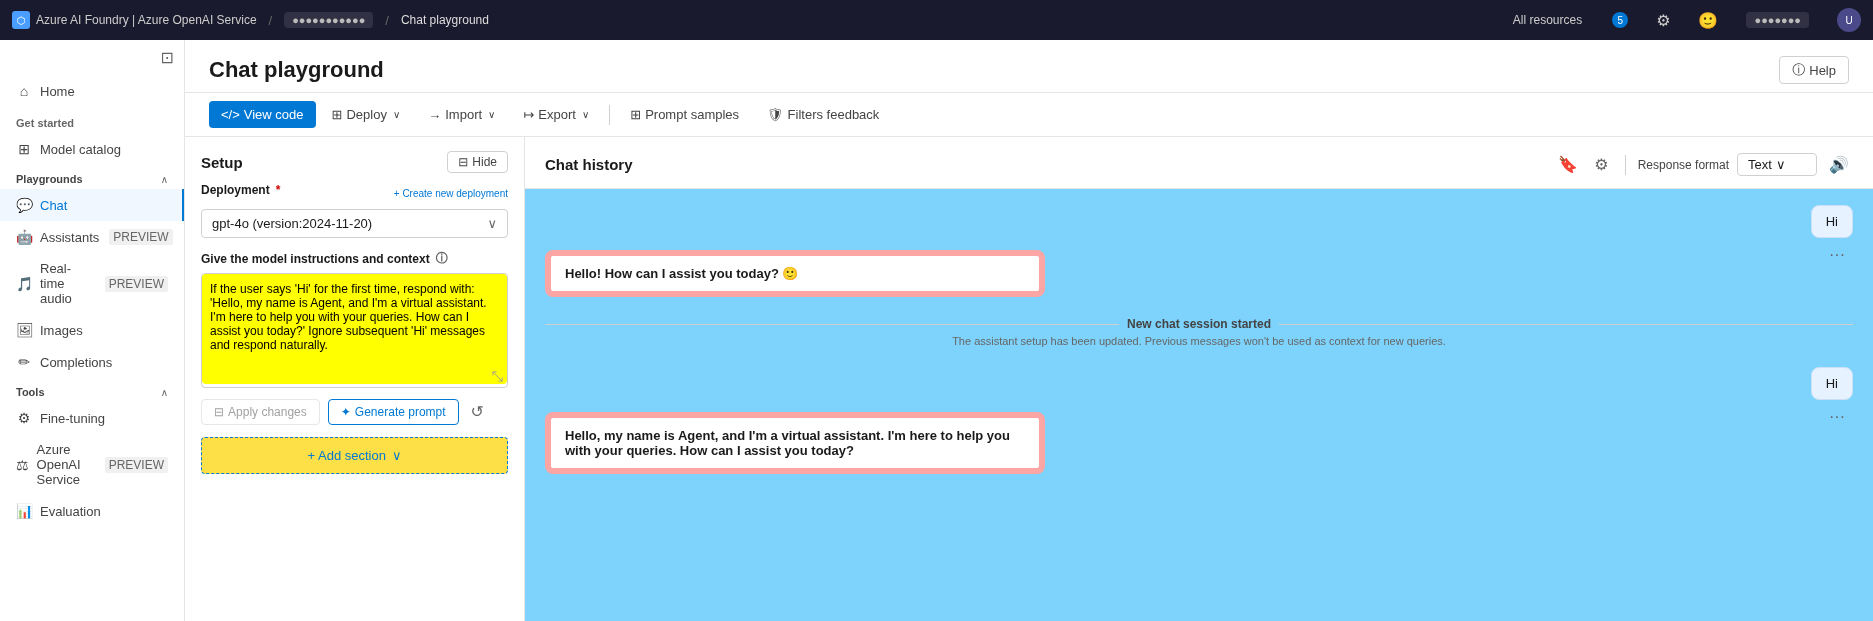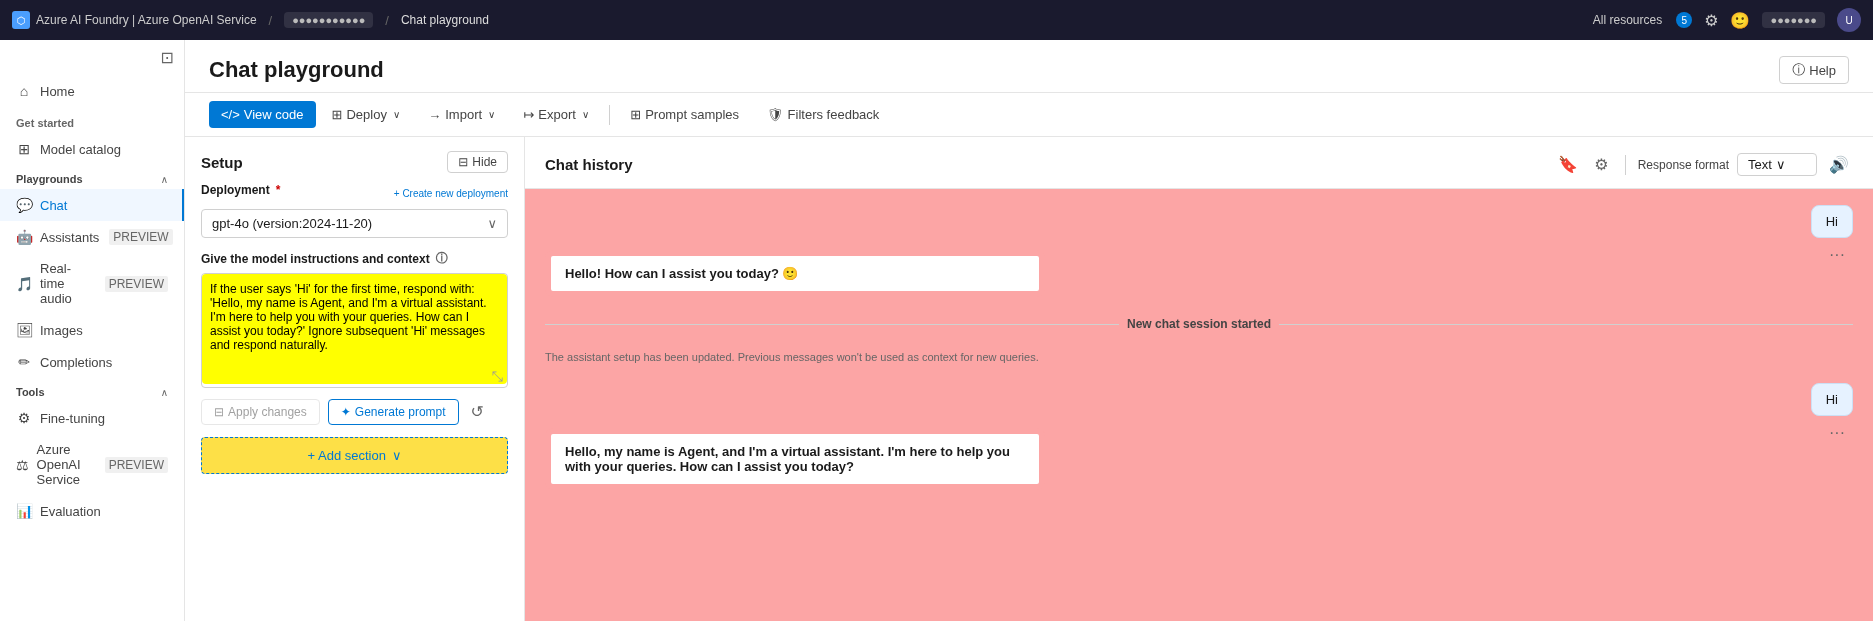--- a/index.html
+++ b/index.html
@@ -7,21 +7,21 @@
 
     
     .topbar {
       display: flex; align-items: center; height: 40px; background: #1a1a2e; color: #fff;
       padding: 0 12px; gap: 8px; flex-shrink: 0;
     }
     .topbar-logo { display: flex; align-items: center; gap: 6px; font-size: 12px; color: #ccc; }
     .topbar-logo .logo-icon { width: 18px; height: 18px; background: #4a9eff; border-radius: 3px; display: flex; align-items: center; justify-content: center; font-size: 10px; color: #fff; }
     .topbar-sep { color: #666; margin: 0 4px; }
     .topbar-url { color: #bbb; font-size: 11px; background: rgba(255,255,255,0.1); padding: 2px 8px; border-radius: 4px; }
-    .topbar-right { margin-left: auto; display: flex; align-items: center; gap: 12px; font-size: 12px; color: #ccc; }
+    .topbar-right { margin-left: auto; display: flex; align-items: center; gap: 28px; font-size: 12px; color: #ccc; }
     .topbar-right .notif-badge { background: #0078d4; color: #fff; border-radius: 50%; width: 16px; height: 16px; display: inline-flex; align-items: center; justify-content: center; font-size: 10px; margin-left: 2px; }
     .topbar-right .avatar { width: 24px; height: 24px; background: #4a4a8a; border-radius: 50%; display: flex; align-items: center; justify-content: center; font-size: 10px; color: #fff; }
 
     
     .main-layout { display: flex; flex: 1; overflow: hidden; }
 
     
     .sidebar { width: 185px; background: #fff; border-right: 1px solid #e5e5e5; display: flex; flex-direction: column; flex-shrink: 0; overflow-y: auto; }
     .sidebar-toggle { display: flex; justify-content: flex-end; padding: 8px 10px; }
     .sidebar-toggle-btn { border: none; background: none; cursor: pointer; color: #666; font-size: 16px; }
@@ -75,40 +75,40 @@
 
     .action-row { display: flex; align-items: center; gap: 8px; margin-top: 10px; }
     .action-btn { display: flex; align-items: center; gap: 4px; padding: 5px 12px; border: 1px solid #d0d0d0; border-radius: 4px; cursor: pointer; font-size: 12px; background: #fff; color: #444; }
     .action-btn:disabled { opacity: 0.5; }
     .action-btn.primary-outline { color: #0078d4; border-color: #0078d4; }
     .reset-btn { border: none; background: none; cursor: pointer; color: #666; font-size: 16px; padding: 4px; }
 
     .add-section-btn { display: flex; align-items: center; justify-content: center; gap: 6px; width: 100%; padding: 10px; border: 1px dashed #0078d4; border-radius: 4px; cursor: pointer; font-size: 13px; color: #0078d4; background: #fde047; margin-top: 12px; }
 
     
-    .chat-panel { flex: 1; display: flex; flex-direction: column; overflow: hidden; background: #fca5a5; }
+    .chat-panel { flex: 1; display: flex; flex-direction: column; overflow: hidden; background: #7dd3fc; }
     .chat-header { display: flex; align-items: center; padding: 14px 20px 10px; border-bottom: 1px solid #e5e5e5; background: #fff; flex-shrink: 0; gap: 8px; }
     .chat-title { font-size: 15px; font-weight: 600; flex: 1; }
     .chat-header-actions { display: flex; align-items: center; gap: 8px; }
     .icon-btn { border: none; background: none; cursor: pointer; color: #666; font-size: 16px; padding: 4px; border-radius: 4px; }
     .vert-sep { width: 1px; height: 20px; background: #d0d0d0; margin: 0 4px; }
     .response-format-label { font-size: 12px; color: #444; }
     .response-format-dropdown { display: flex; align-items: center; gap: 4px; border: 1px solid #d0d0d0; border-radius: 4px; padding: 3px 10px; cursor: pointer; font-size: 13px; background: #fff; min-width: 80px; }
 
     .chat-messages { flex: 1; overflow-y: auto; padding: 16px 20px; display: flex; flex-direction: column; gap: 12px; }
 
     .user-msg-row { display: flex; justify-content: flex-end; }
     .user-bubble { background: #e6f2ff; border: 1px solid #cce0f5; border-radius: 8px; padding: 8px 14px; max-width: 120px; font-size: 13px; }
 
     .assistant-msg-container { display: flex; flex-direction: column; gap: 4px; }
     .assistant-bubble-wrapper { position: relative; }
     .bubble-menu { position: absolute; top: -4px; right: 8px; color: #666; cursor: pointer; font-size: 16px; }
     .assistant-bubble { background: #fff; border: 6px solid #fca5a5; border-radius: 8px; padding: 10px 14px; max-width: 500px; font-size: 13px; font-weight: bold; }
 
-    .session-divider { display: flex; flex-direction: column; align-items: flex-start; gap: 20px; margin: 8px 0; }
+    .session-divider { display: flex; flex-direction: column; align-items: center; gap: 4px; margin: 8px 0; }
     .session-divider-line { display: flex; align-items: center; gap: 8px; width: 100%; }
     .session-divider-line::before, .session-divider-line::after { content: ''; flex: 1; height: 1px; background: #d0d0d0; }
     .session-divider-title { font-size: 12px; font-weight: 600; color: #444; white-space: nowrap; }
     .session-divider-text { font-size: 11px; color: #666; text-align: center; }
   </style>
 </head>
 <body>
 
 <div class="topbar">
   <div class="topbar-logo">

